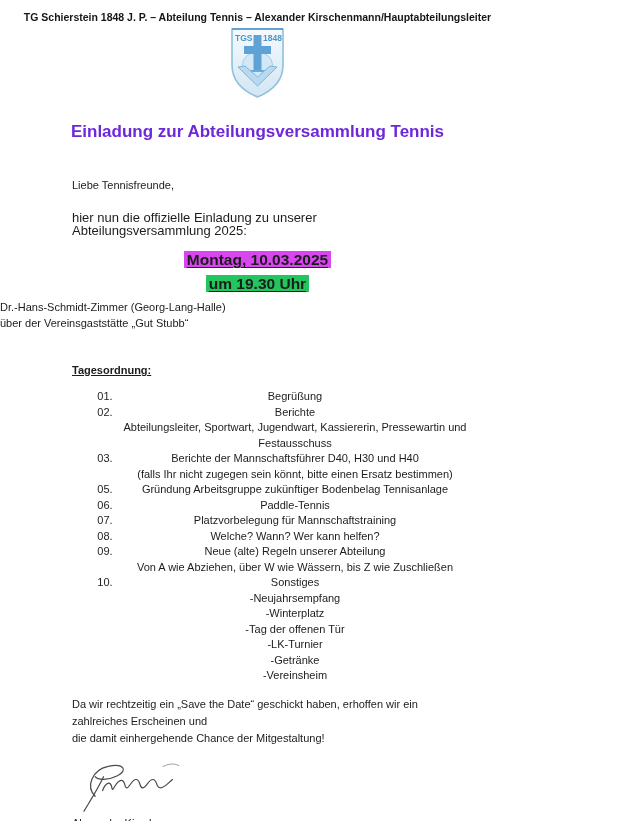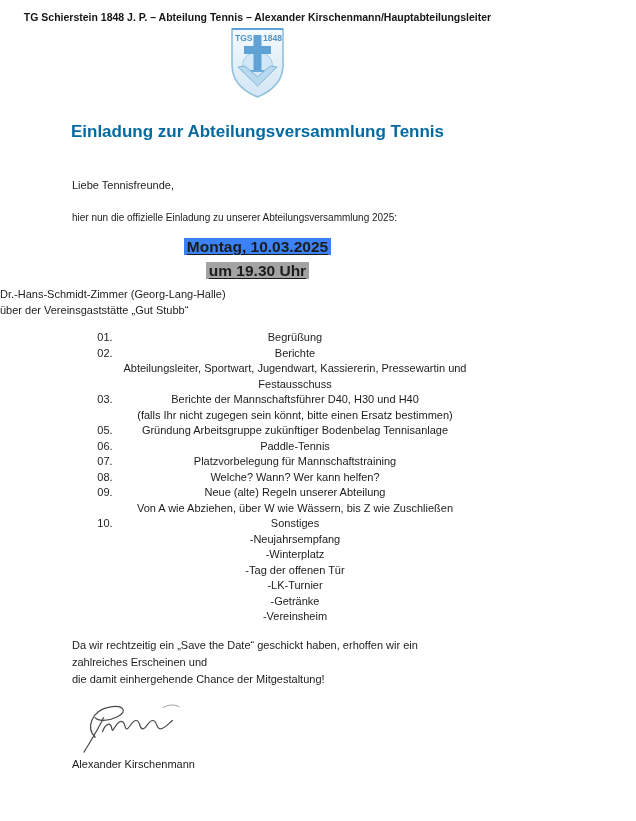--- a/index.html
+++ b/index.html
@@ -7,24 +7,24 @@
     width:515px; height:821px; background:#ffffff; position:relative;
     font-family:"Liberation Sans", sans-serif; color:#1c1c1c; overflow:hidden;
   }
   .letterhead {
     padding-top:11px; text-align:center; font-size:10.5px; line-height:13px;
     font-weight:600; color:#161616;
   }
   .logo-wrap { margin-top:3px; height:72px; text-align:center; }
   .doc-title {
     margin:23px 0 0 0; text-align:center; font-weight:bold; font-size:17px;
-    line-height:20px; color:#0369a1;
+    line-height:20px; color:#6d28d9;
   }
   .salutation { margin:37px 58px 0 72px; font-size:11px; line-height:13px; }
-  .intro      { margin:19px 58px 0 72px; font-size:10px; line-height:13px; }
+  .intro      { margin:19px 58px 0 72px; font-size:13px; line-height:13px; }
   .date-block { margin-top:13px; text-align:center; }
   .date-line  { line-height:20px; margin-bottom:4px; font-weight:bold; font-size:15.5px; }
   .hl { padding:0 3px; text-decoration:underline; text-underline-offset:2px; }
   .location { margin-top:6px; text-align:left; font-size:11px; line-height:15.5px; }
   .agenda-heading {
     margin:33px 0 0 72px; font-size:11px; font-weight:bold;
     text-decoration:underline; line-height:13px;
   }
   .agenda-list { margin:12px 40px 0 95px; font-size:11px; line-height:15.5px; }
   .agenda-item { display:flex;text-align:center; }
@@ -62,32 +62,33 @@
   </div>
 
   <h1 class="doc-title">Einladung zur Abteilungsversammlung Tennis</h1>
 
   <div class="salutation">Liebe Tennisfreunde,</div>
 
   <div class="intro">hier nun die offizielle Einladung zu unserer Abteilungsversammlung 2025:</div>
 
   <div class="date-block">
     <div class="date-line">
-      <span class="hl" style="background: #3b82f6;">Montag, 10.03.2025</span>
+      <span class="hl" style="background: #d946ef;">Montag, 10.03.2025</span>
     </div>
     <div class="date-line">
-      <span class="hl" style="background: #a3a3a3;">um 19.30 Uhr</span>
+      <span class="hl" style="background: #22c55e;">um 19.30 Uhr</span>
     </div>
   </div>
 
   <div class="location">
     <div>Dr.-Hans-Schmidt-Zimmer (Georg-Lang-Halle)</div>
     <div>über der Vereinsgaststätte „Gut Stubb“</div>
   </div>
 
+  <div class="agenda-heading">Tagesordnung:</div>
 
   <div class="agenda-list">
       <div class="agenda-item">
         <span class="agenda-num">01.</span>
         <div class="agenda-body">
           <div>Begrüßung</div>
         </div>
       </div>
       <div class="agenda-item">
         <span class="agenda-num">02.</span>

